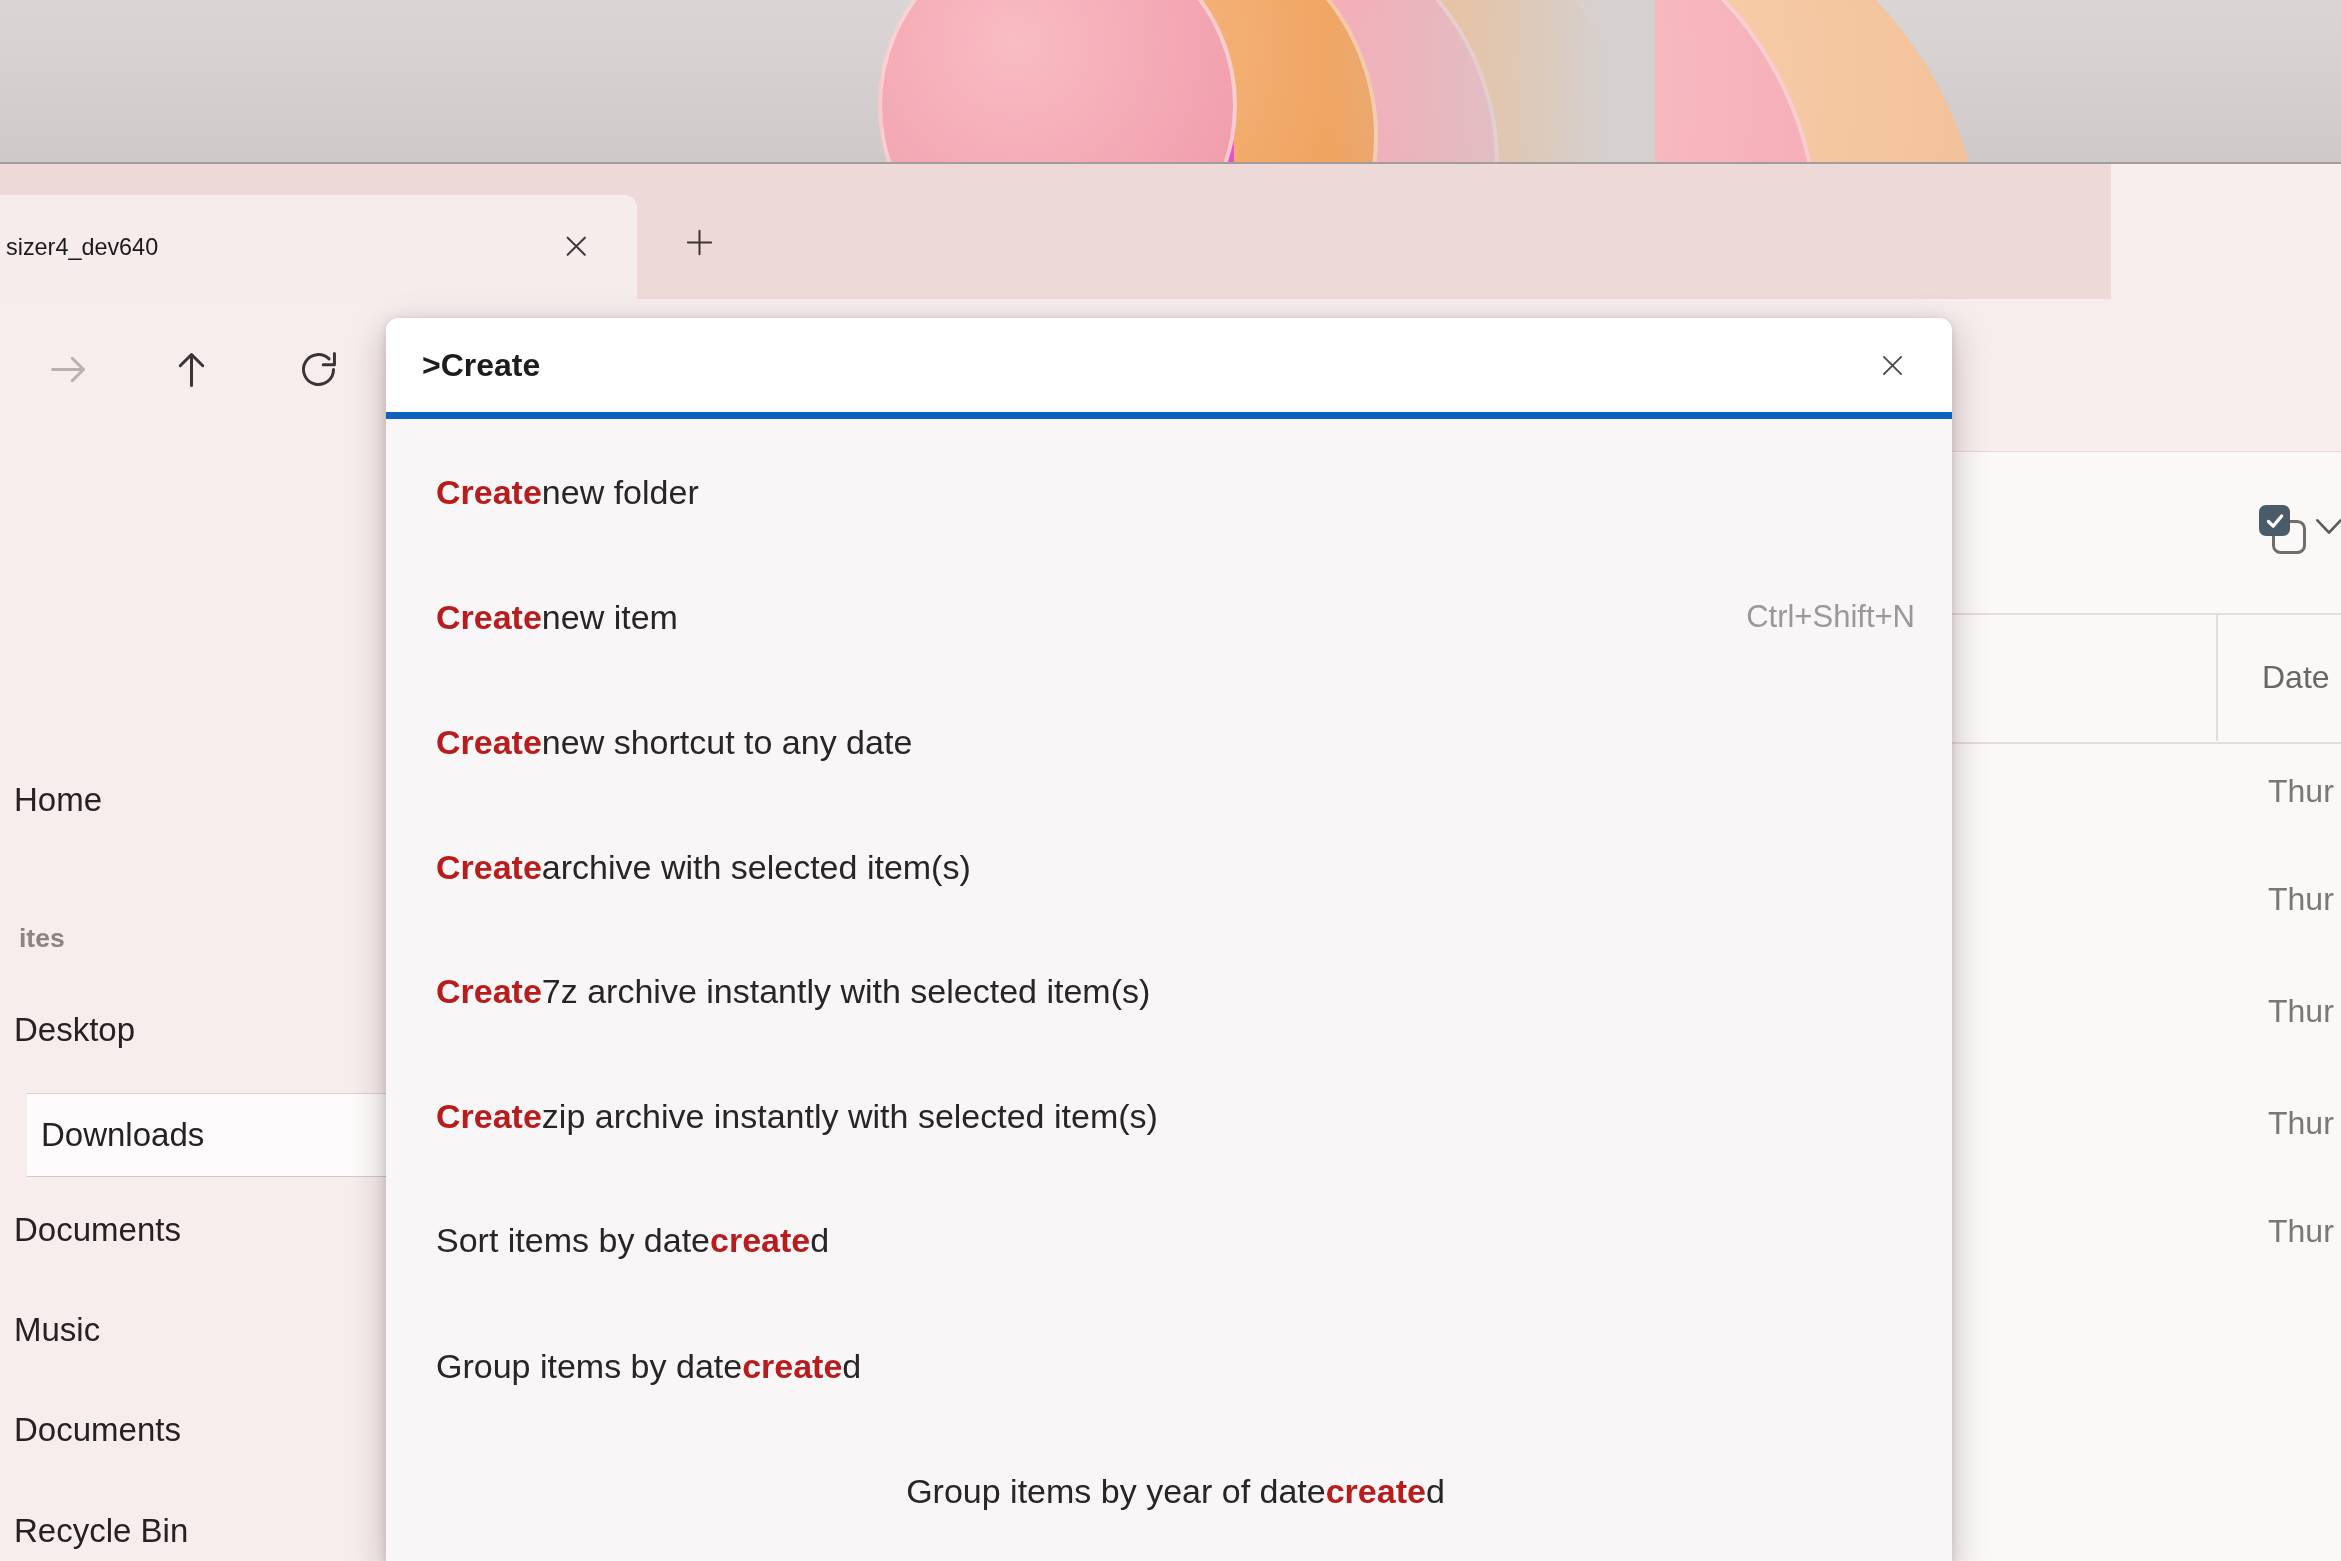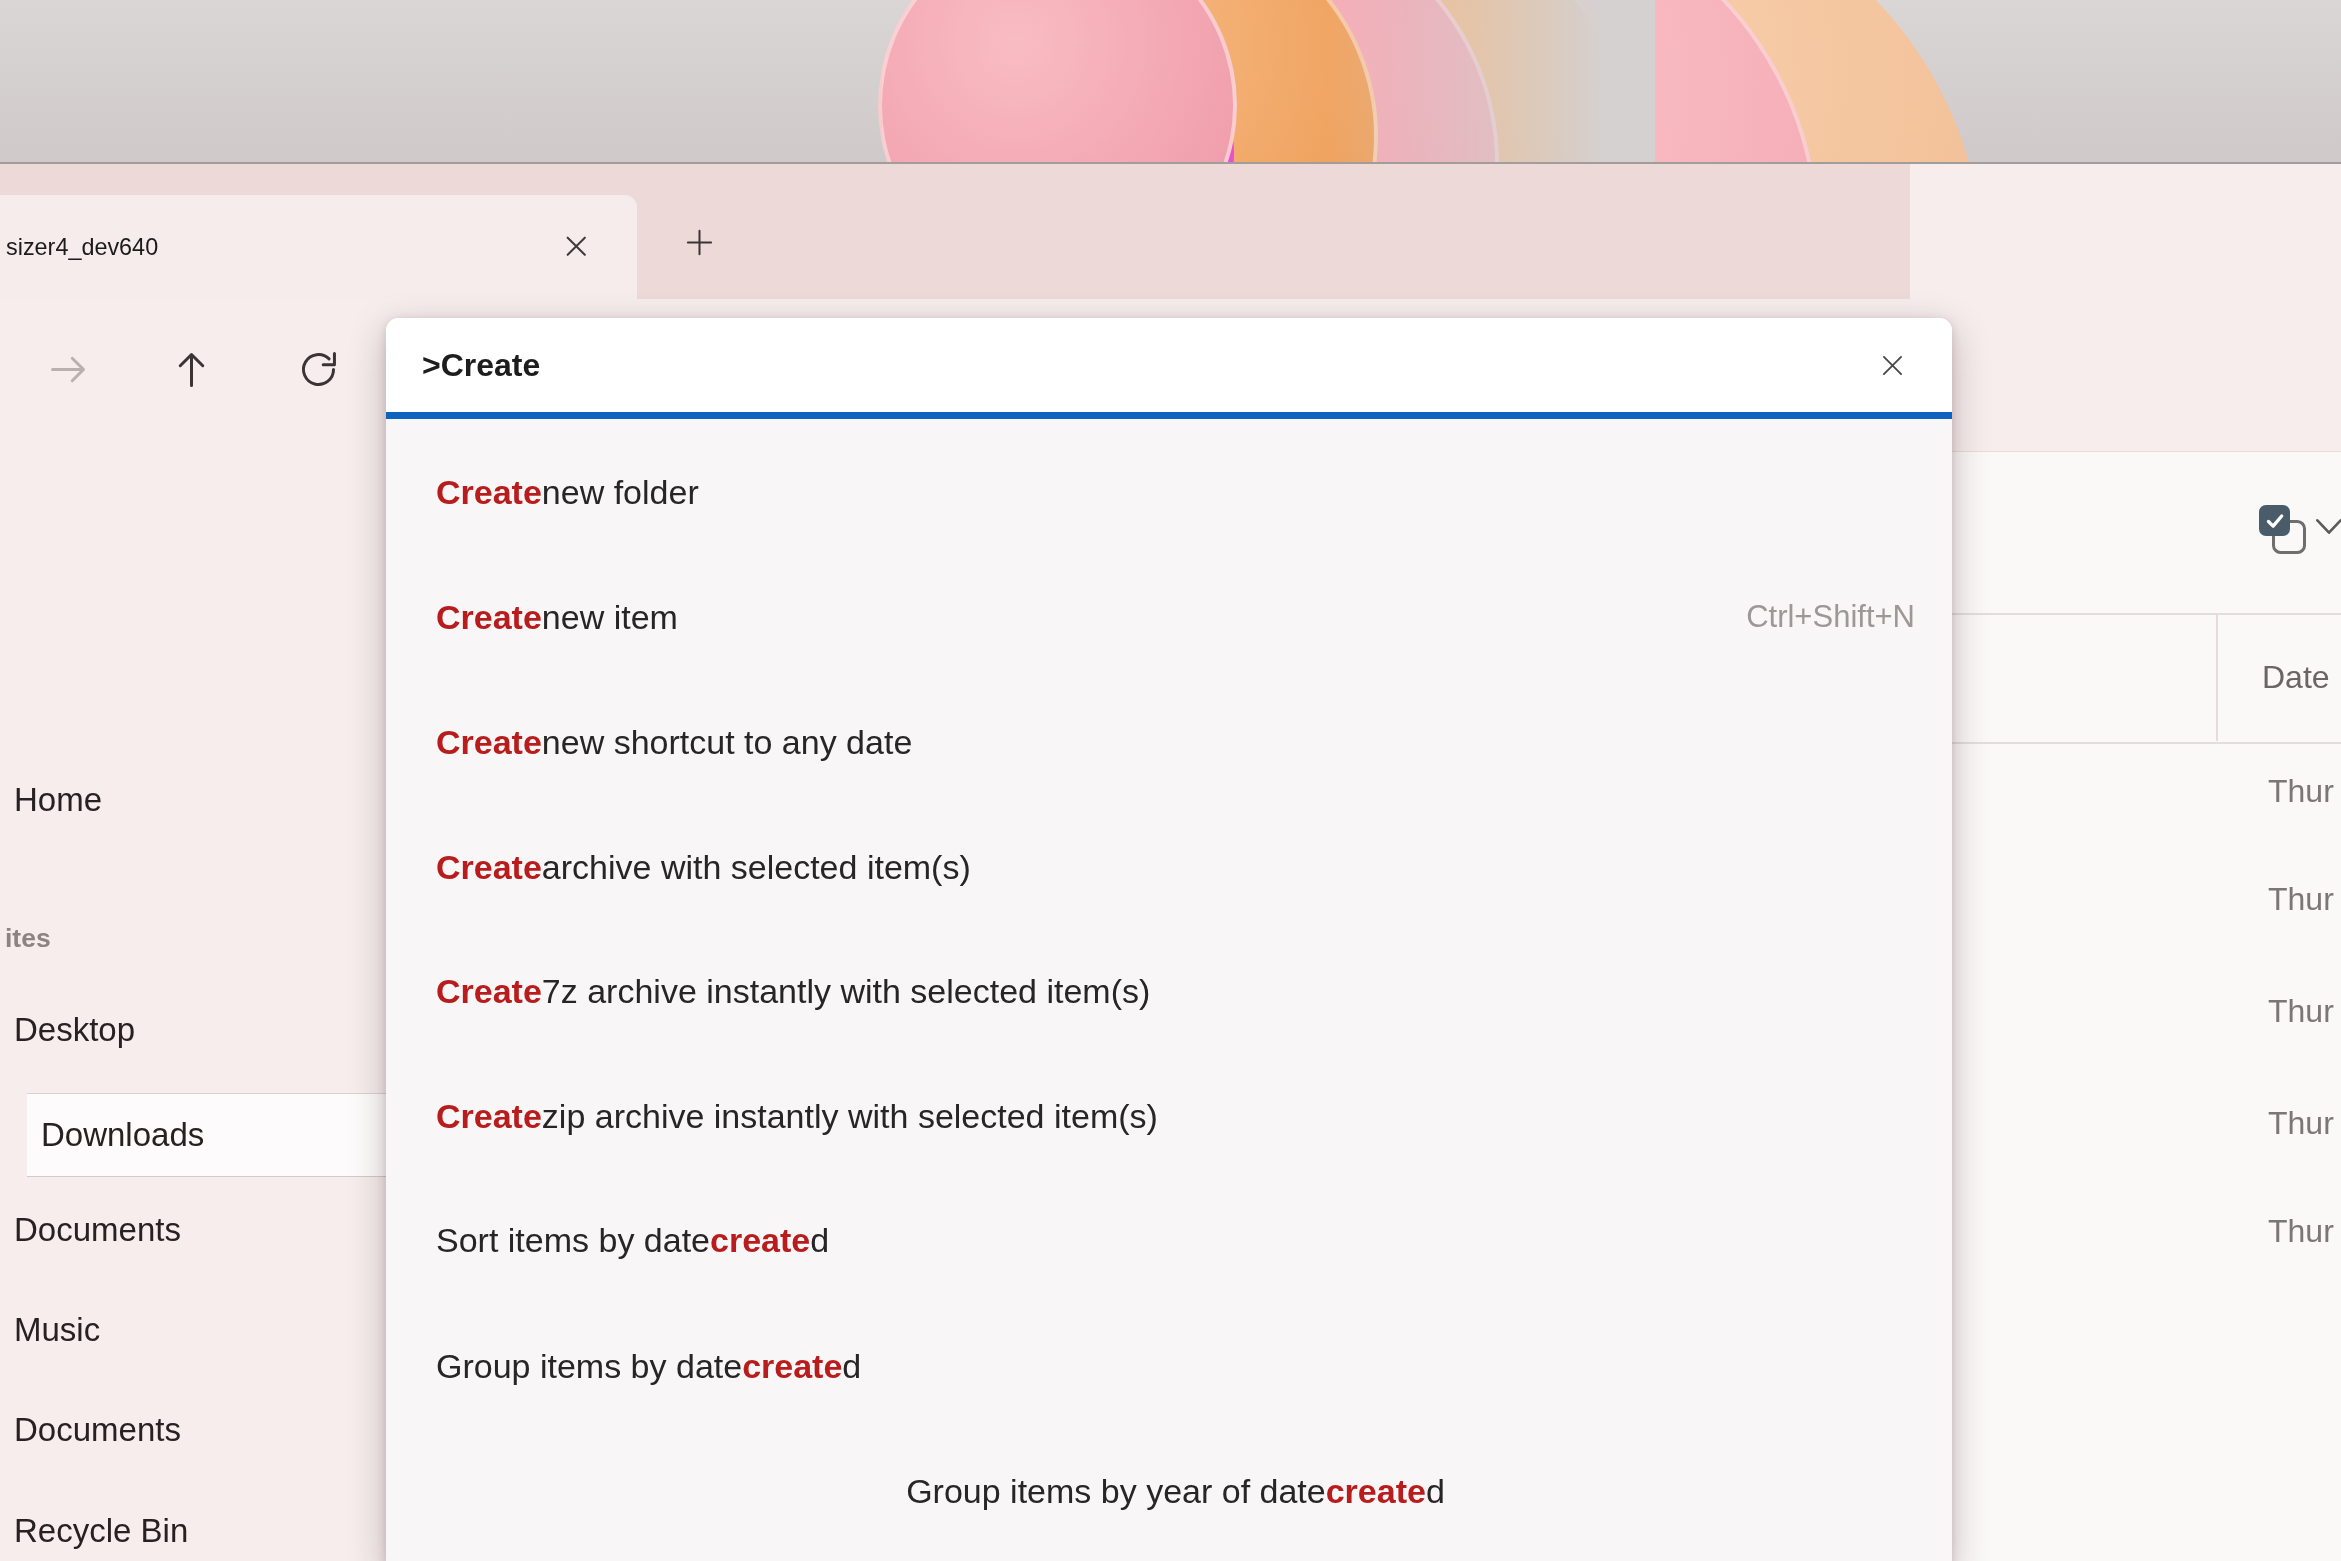--- a/index.html
+++ b/index.html
@@ -30,21 +30,21 @@
   .b7{left:1132px;top:-109px;width:679px;height:679px;z-index:2;
       background:radial-gradient(circle at 38% 28%,#fbc9cd,#f5abb6 75%);
       border:4.7px solid rgba(253,233,231,.5);}
   .b8{left:1218px;top:-117px;width:765px;height:765px;z-index:1;
       background:radial-gradient(circle at 40% 28%,#f9d3b0,#f3bd92 78%);opacity:.96;}
   .bloom-fade{position:absolute;left:1327px;top:0;width:328px;height:162px;z-index:9;border-radius:0;
       background:linear-gradient(90deg,rgba(213,209,207,0),#d5d1d0 85%);}
   
   .window{position:absolute;left:0;top:162px;width:2342px;height:1400px;
     background:#f7eded;border-top:2.3px solid #a29c9a;}
-  .titlebar{position:absolute;left:0;top:0;width:1910px;height:135px;background:#eed9d9;}
+  .titlebar{position:absolute;left:0;top:0;width:2111px;height:135px;background:#eed9d9;}
   .tab{position:absolute;left:-22px;top:31px;width:659px;height:104px;background:#f6ecec;
     border-radius:12.5px 12.5px 0 0;}
   .tab-title{position:absolute;left:28px;top:0;height:104px;width:500px;display:flex;align-items:center;
     font-size:23.4px;color:#1b1b1b;white-space:nowrap;overflow:hidden;}
   .icon-btn{position:absolute;border:0;background:transparent;padding:0;cursor:default;
     display:flex;align-items:center;justify-content:center;}
   .tab-close{right:44px;top:34px;width:34px;height:34px;}
   .new-tab{left:682px;top:61px;width:34px;height:34px;}
   .toolbar{position:absolute;left:0;top:135px;width:2342px;height:141px;background:#f7eded;}
   .nav-btn{width:50px;height:50px;top:45px;}
@@ -55,21 +55,21 @@
   .searchbox{position:absolute;left:1974px;top:154px;width:376px;height:98px;
     border-radius:9.4px;background:#fcf6f6;border:1.6px solid #d8cece;border-bottom:2.3px solid #958d8d;
     font-size:32px;color:#3c3636;padding:0 0 0 31px;outline:none;
     font-family:"Liberation Sans","DejaVu Sans",sans-serif;}
   .searchbox::placeholder{color:#5c5656;opacity:1;}
   
   .sidebar{position:absolute;left:0;top:276px;width:388px;height:1124px;background:#f7eded;z-index:4;}
   .side-item{position:absolute;left:0;width:388px;height:86px;display:flex;align-items:center;
     padding-left:14px;box-sizing:border-box;font-size:33px;color:#272121;white-space:nowrap;}
   .side-label{position:absolute;left:0;width:388px;height:37px;display:flex;align-items:center;
-    font-size:26.5px;font-weight:700;color:#8d8383;padding-left:5px;box-sizing:border-box;}
+    font-size:26.5px;font-weight:700;color:#8d8383;padding-left:19px;box-sizing:border-box;}
   .si-home{top:317px;text-align:right;}
   .si-desktop{top:547px;}
   .si-downloads{top:653px;height:84px;background:#fdfbfb;
     border-top:1.6px solid #dad1d1;border-bottom:1.6px solid #d3c9c9;margin-left:27px;}
   .si-documents{top:747px;}
   .si-music{top:847px;}
   .si-pictures{top:947px;}
   .si-recycle{top:1048px;}
   .lbl-fav{top:480px;}
   

